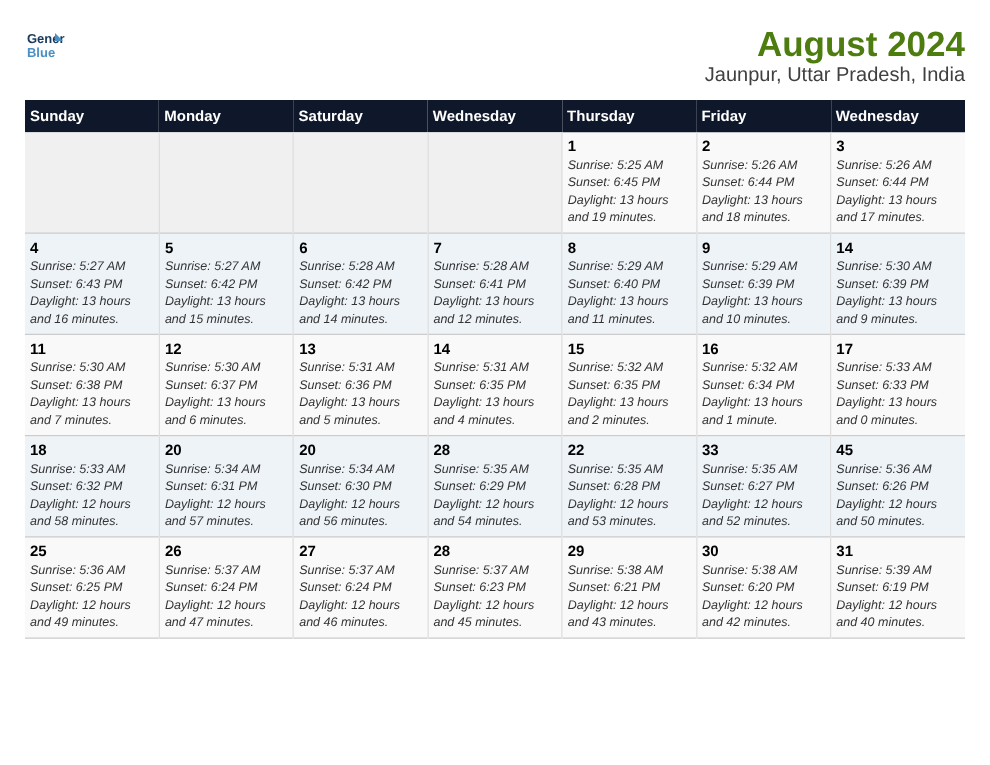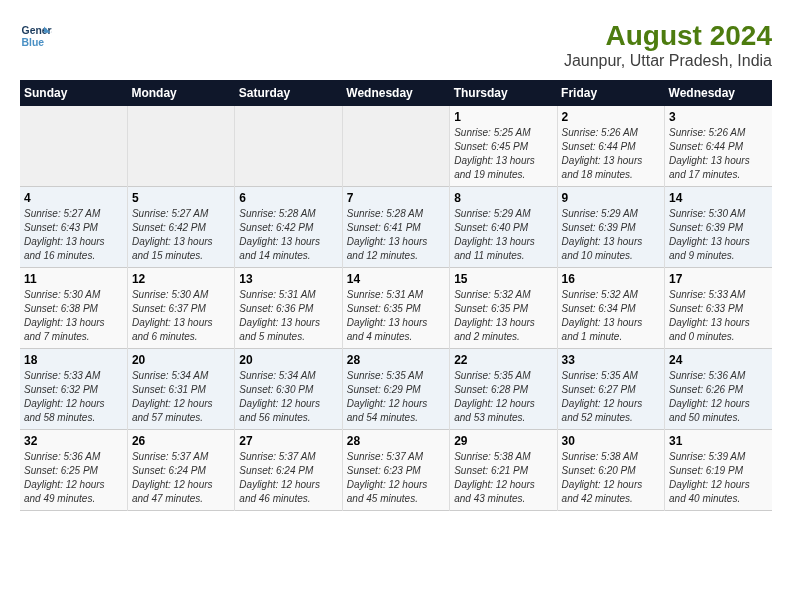--- a/index.html
+++ b/index.html
@@ -214,27 +214,27 @@
         </td>
         <td>
           <div class="day-num">22</div>
           <div class="day-info">Sunrise: 5:35 AM<br>Sunset: 6:28 PM<br>Daylight: 12 hours and 53 minutes.</div>
         </td>
         <td>
           <div class="day-num">33</div>
           <div class="day-info">Sunrise: 5:35 AM<br>Sunset: 6:27 PM<br>Daylight: 12 hours and 52 minutes.</div>
         </td>
         <td>
-          <div class="day-num">24</div>
+          <div class="day-num">45</div>
           <div class="day-info">Sunrise: 5:36 AM<br>Sunset: 6:26 PM<br>Daylight: 12 hours and 50 minutes.</div>
         </td>
       </tr>
       <tr>
         <td>
-          <div class="day-num">32</div>
+          <div class="day-num">25</div>
           <div class="day-info">Sunrise: 5:36 AM<br>Sunset: 6:25 PM<br>Daylight: 12 hours and 49 minutes.</div>
         </td>
         <td>
           <div class="day-num">26</div>
           <div class="day-info">Sunrise: 5:37 AM<br>Sunset: 6:24 PM<br>Daylight: 12 hours and 47 minutes.</div>
         </td>
         <td>
           <div class="day-num">27</div>
           <div class="day-info">Sunrise: 5:37 AM<br>Sunset: 6:24 PM<br>Daylight: 12 hours and 46 minutes.</div>
         </td>

